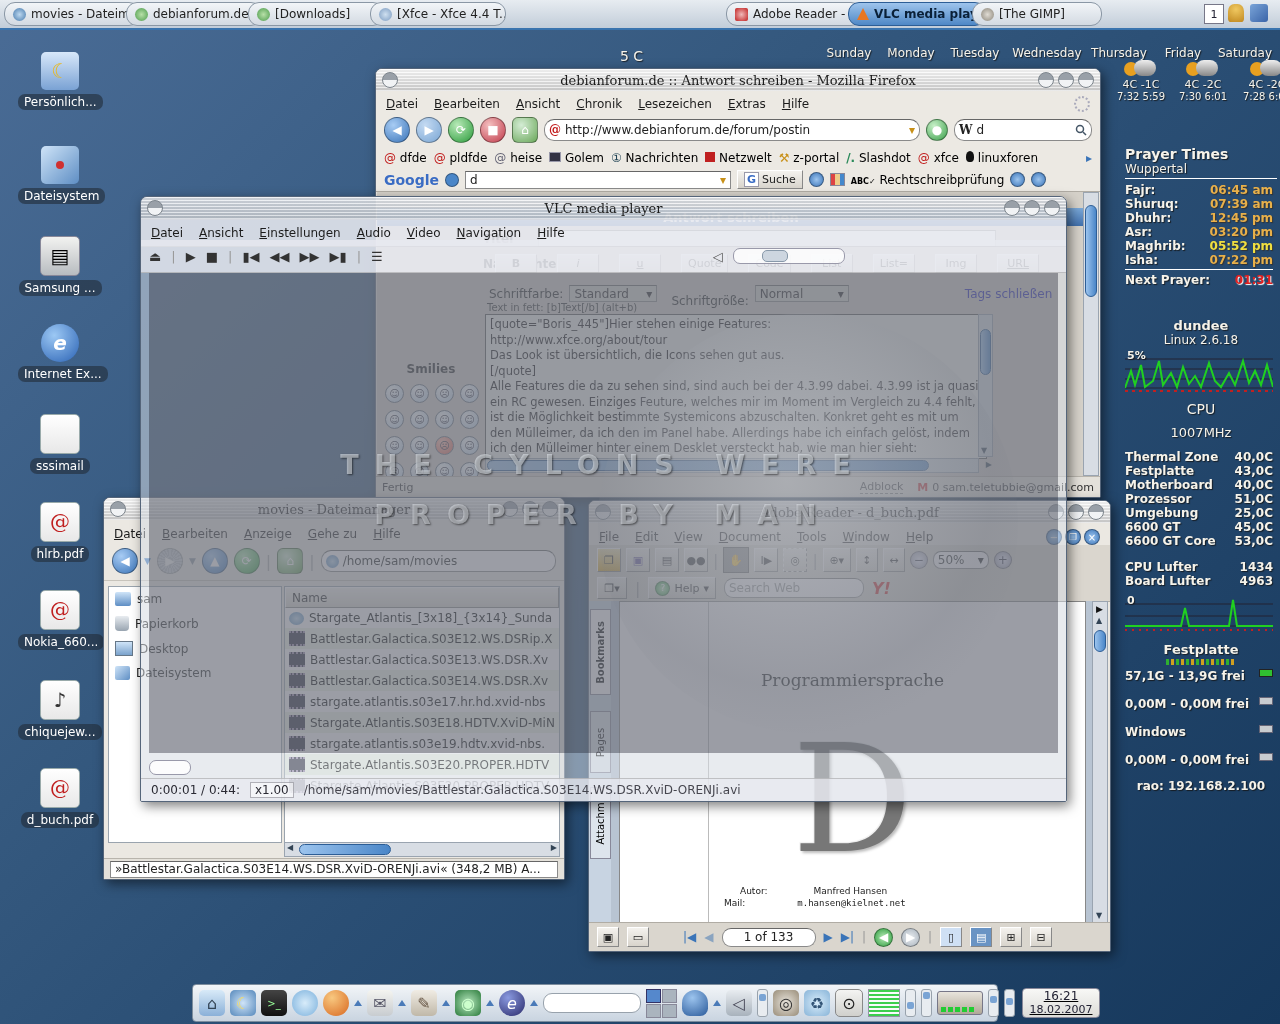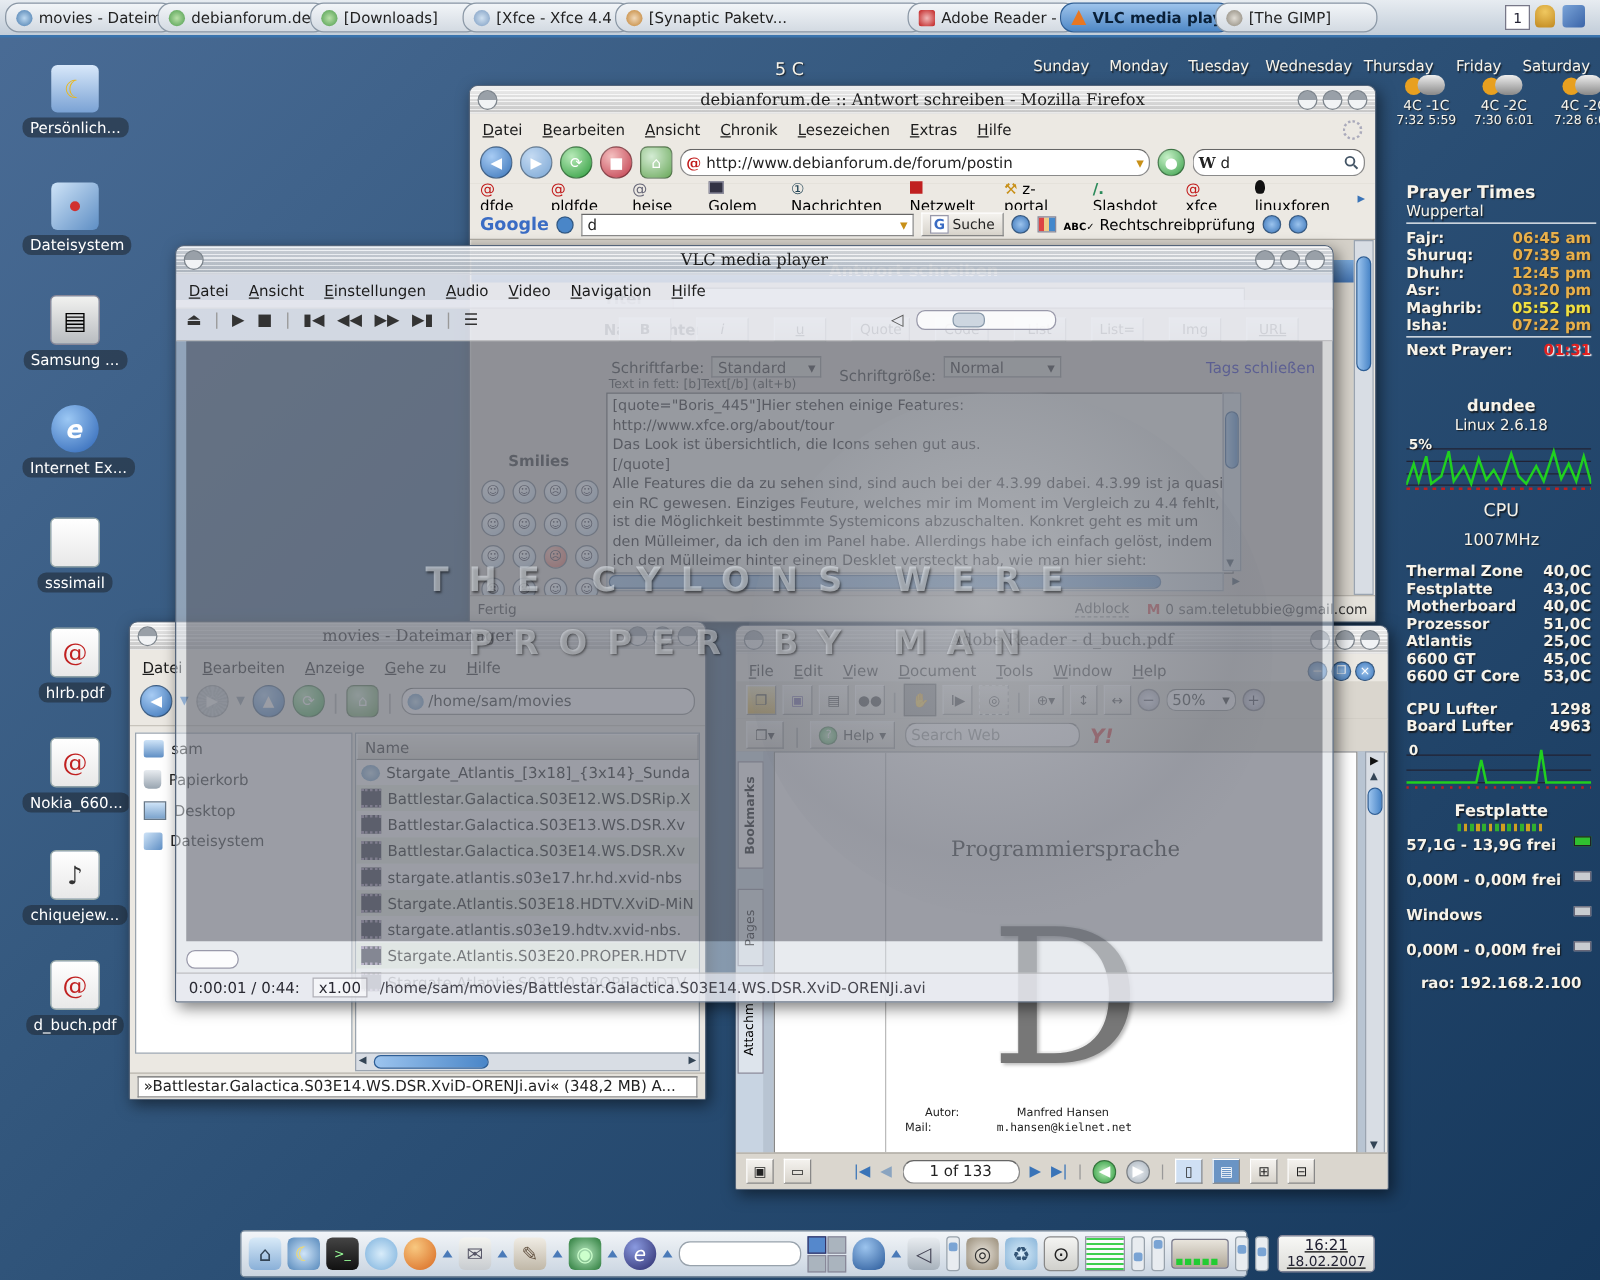--- a/index.html
+++ b/index.html
@@ -212,36 +212,36 @@
         </div>
       <div class="smrow">
           <span class="shadowtxt">Motherboard</span>
           <span class="shadowtxt">40,0C</span>
         </div>
       <div class="smrow">
           <span class="shadowtxt">Prozessor</span>
           <span class="shadowtxt">51,0C</span>
         </div>
       <div class="smrow">
-          <span class="shadowtxt">Atlantis</span>
+          <span class="shadowtxt">Umgebung</span>
           <span class="shadowtxt">25,0C</span>
         </div>
       <div class="smrow">
           <span class="shadowtxt">6600 GT</span>
           <span class="shadowtxt">45,0C</span>
         </div>
       <div class="smrow">
           <span class="shadowtxt">6600 GT Core</span>
           <span class="shadowtxt">53,0C</span>
         </div>
     </div>
     <div style="margin-top:12px;">
       <div class="smrow">
           <span class="shadowtxt">CPU Lufter</span>
-          <span class="shadowtxt">1298</span>
+          <span class="shadowtxt">1434</span>
         </div>
       <div class="smrow">
           <span class="shadowtxt">Board Lufter</span>
           <span class="shadowtxt">4963</span>
         </div>
     </div>
     <div style="position:relative;margin-top:8px;width:148px;height:38px;">
       <span class="shadowtxt" style="position:absolute;left:2px;top:-2px;font-size:11px;font-weight:bold;">0</span>
       <svg width="148" height="38">
         <line x1="0" y1="8" x2="148" y2="8" stroke="#223" stroke-width="1"></line>
@@ -306,21 +306,21 @@
       <span class="circ" style="width:20px;height:20px;background:radial-gradient(circle at 35% 30%,#c8f0c8,#3aa04a);">●</span>
       <span class="field" style="width:128px;height:20px;border-radius:10px;">
         <span style="font-family:'DejaVu Serif',serif;font-weight:bold;">W</span>
         <span>d</span>
         <svg style="margin-left:auto;" width="12" height="12">
             <circle cx="5" cy="5" r="3.5" fill="none" stroke="#456" stroke-width="1.5"></circle>
             <line x1="8" y1="8" x2="11" y2="11" stroke="#456" stroke-width="1.5"></line>
           </svg>
       </span>
     </div>
-    <div class="toolrow" style="top:78px;height:21px;background:#ece9e3;border-bottom:1px solid #4c1d95;font-size:12px;gap:22px;">
+    <div class="toolrow" style="top:78px;height:21px;background:#ece9e3;border-bottom:1px solid #4c1d95;font-size:12px;gap:7px;">
       <span><span style="color:#c01818;">@</span> <span>dfde</span></span>
       <span><span style="color:#c01818;">@</span> <span>pldfde</span></span>
       <span><span style="color:#667;">@</span> <span>heise</span></span>
       <span><span style="display:inline-block;width:10px;height:8px;background:#334;border:1px solid #99a;"></span> <span>Golem</span></span>
       <span><span style="color:#245;">①</span> <span>Nachrichten</span></span>
       <span><span style="display:inline-block;width:10px;height:10px;background:#c02020;"></span> <span>Netzwelt</span></span>
       <span><span style="color:#c89018;">⚒</span> <span>z-portal</span></span>
       <span><span style="color:#2a8a5a;font-weight:bold;">/.</span> <span>Slashdot</span></span>
       <span><span style="color:#c01818;">@</span> <span>xfce</span></span>
       <span><span style="display:inline-block;width:8px;height:11px;background:#111;border-radius:50% 50% 40% 40%;"></span> <span>linuxforen</span></span>
@@ -694,24 +694,20 @@
       <span class="wicon" style="background:radial-gradient(#b8e0a8,#4a9a4a);"></span>
       <span>debianforum.de ::...</span>
     </span>
   <span class="task" style="left:248px;width:118px;">
       <span class="wicon" style="background:radial-gradient(#b8e0a8,#4a9a4a);"></span>
       <span>[Downloads]</span>
     </span>
   <span class="task" style="left:370px;width:118px;">
       <span class="wicon" style="background:radial-gradient(#cfe0f0,#7a9ac0);"></span>
       <span>[Xfce - Xfce 4.4 T...</span>
-    </span>
-  <span class="task" style="left:492px;width:230px;">
-      <span class="wicon" style="background:radial-gradient(#f0d8b8,#c08030);"></span>
-      <span>[Synaptic Paketv...</span>
     </span>
   <span class="task" style="left:726px;width:118px;">
       <span class="wicon" style="background:radial-gradient(#f0b8b8,#c02020);border-radius:2px;"></span>
       <span>Adobe Reader - d...</span>
     </span>
   <span class="task active" style="left:848px;width:120px;">
       <span style="width:0;height:0;border-left:6px solid transparent;border-right:6px solid transparent;border-bottom:12px solid #e87722;flex:0 0 auto;"></span>
       <span>VLC media player</span>
     </span>
   <span class="task" style="left:972px;width:112px;">

